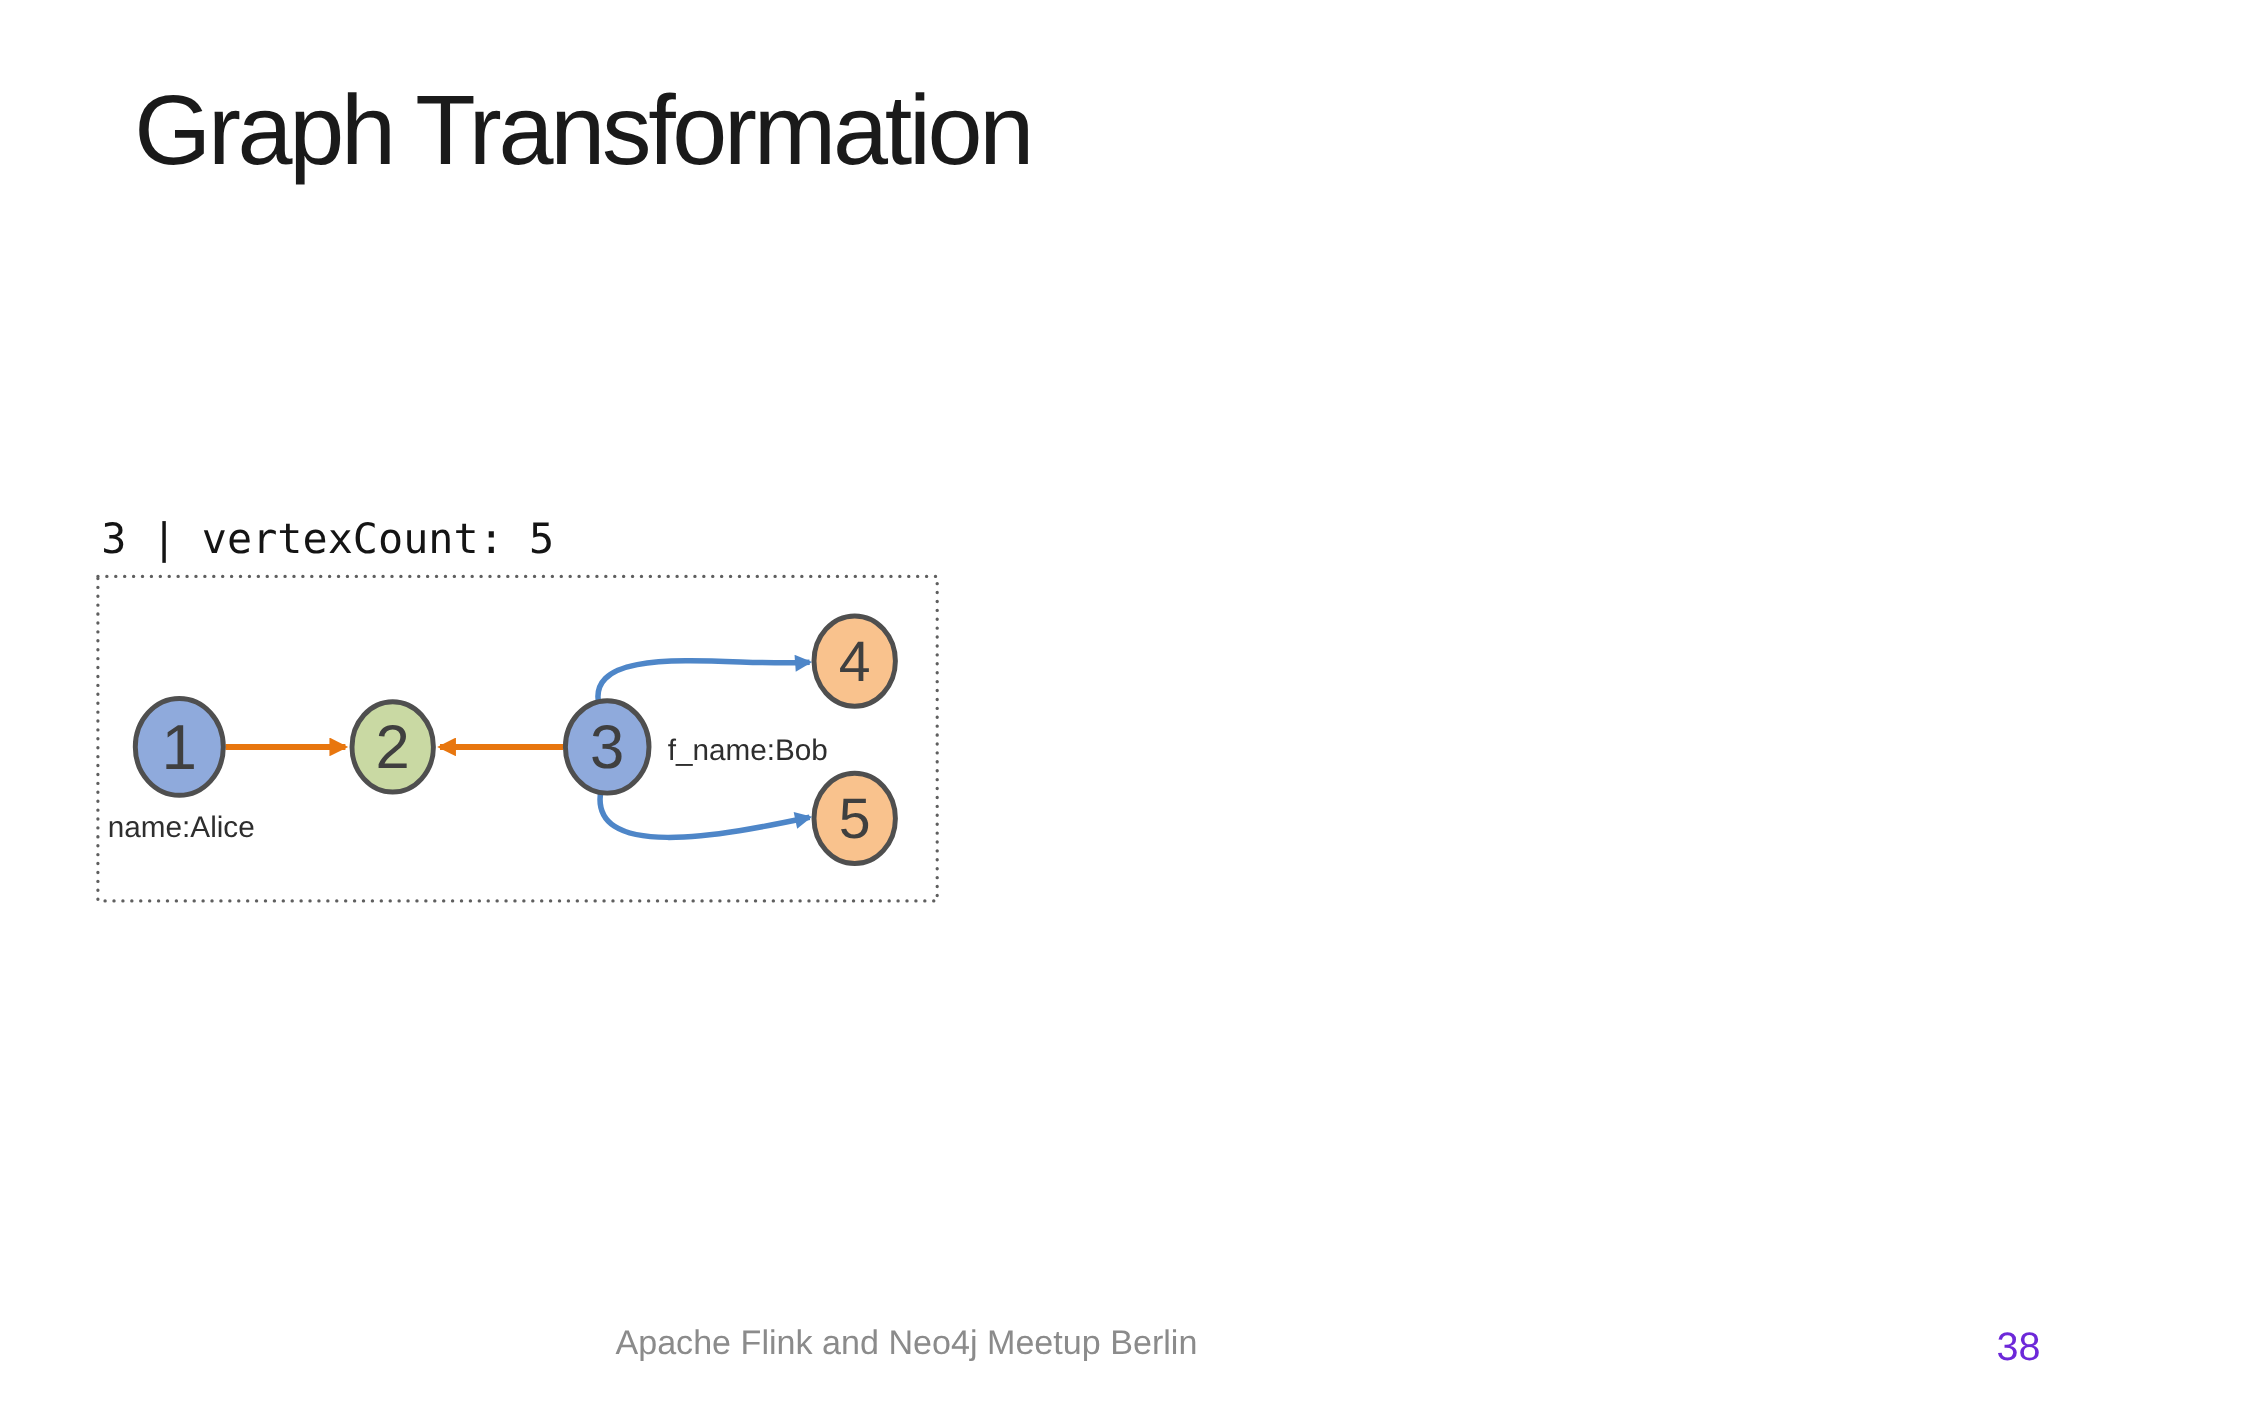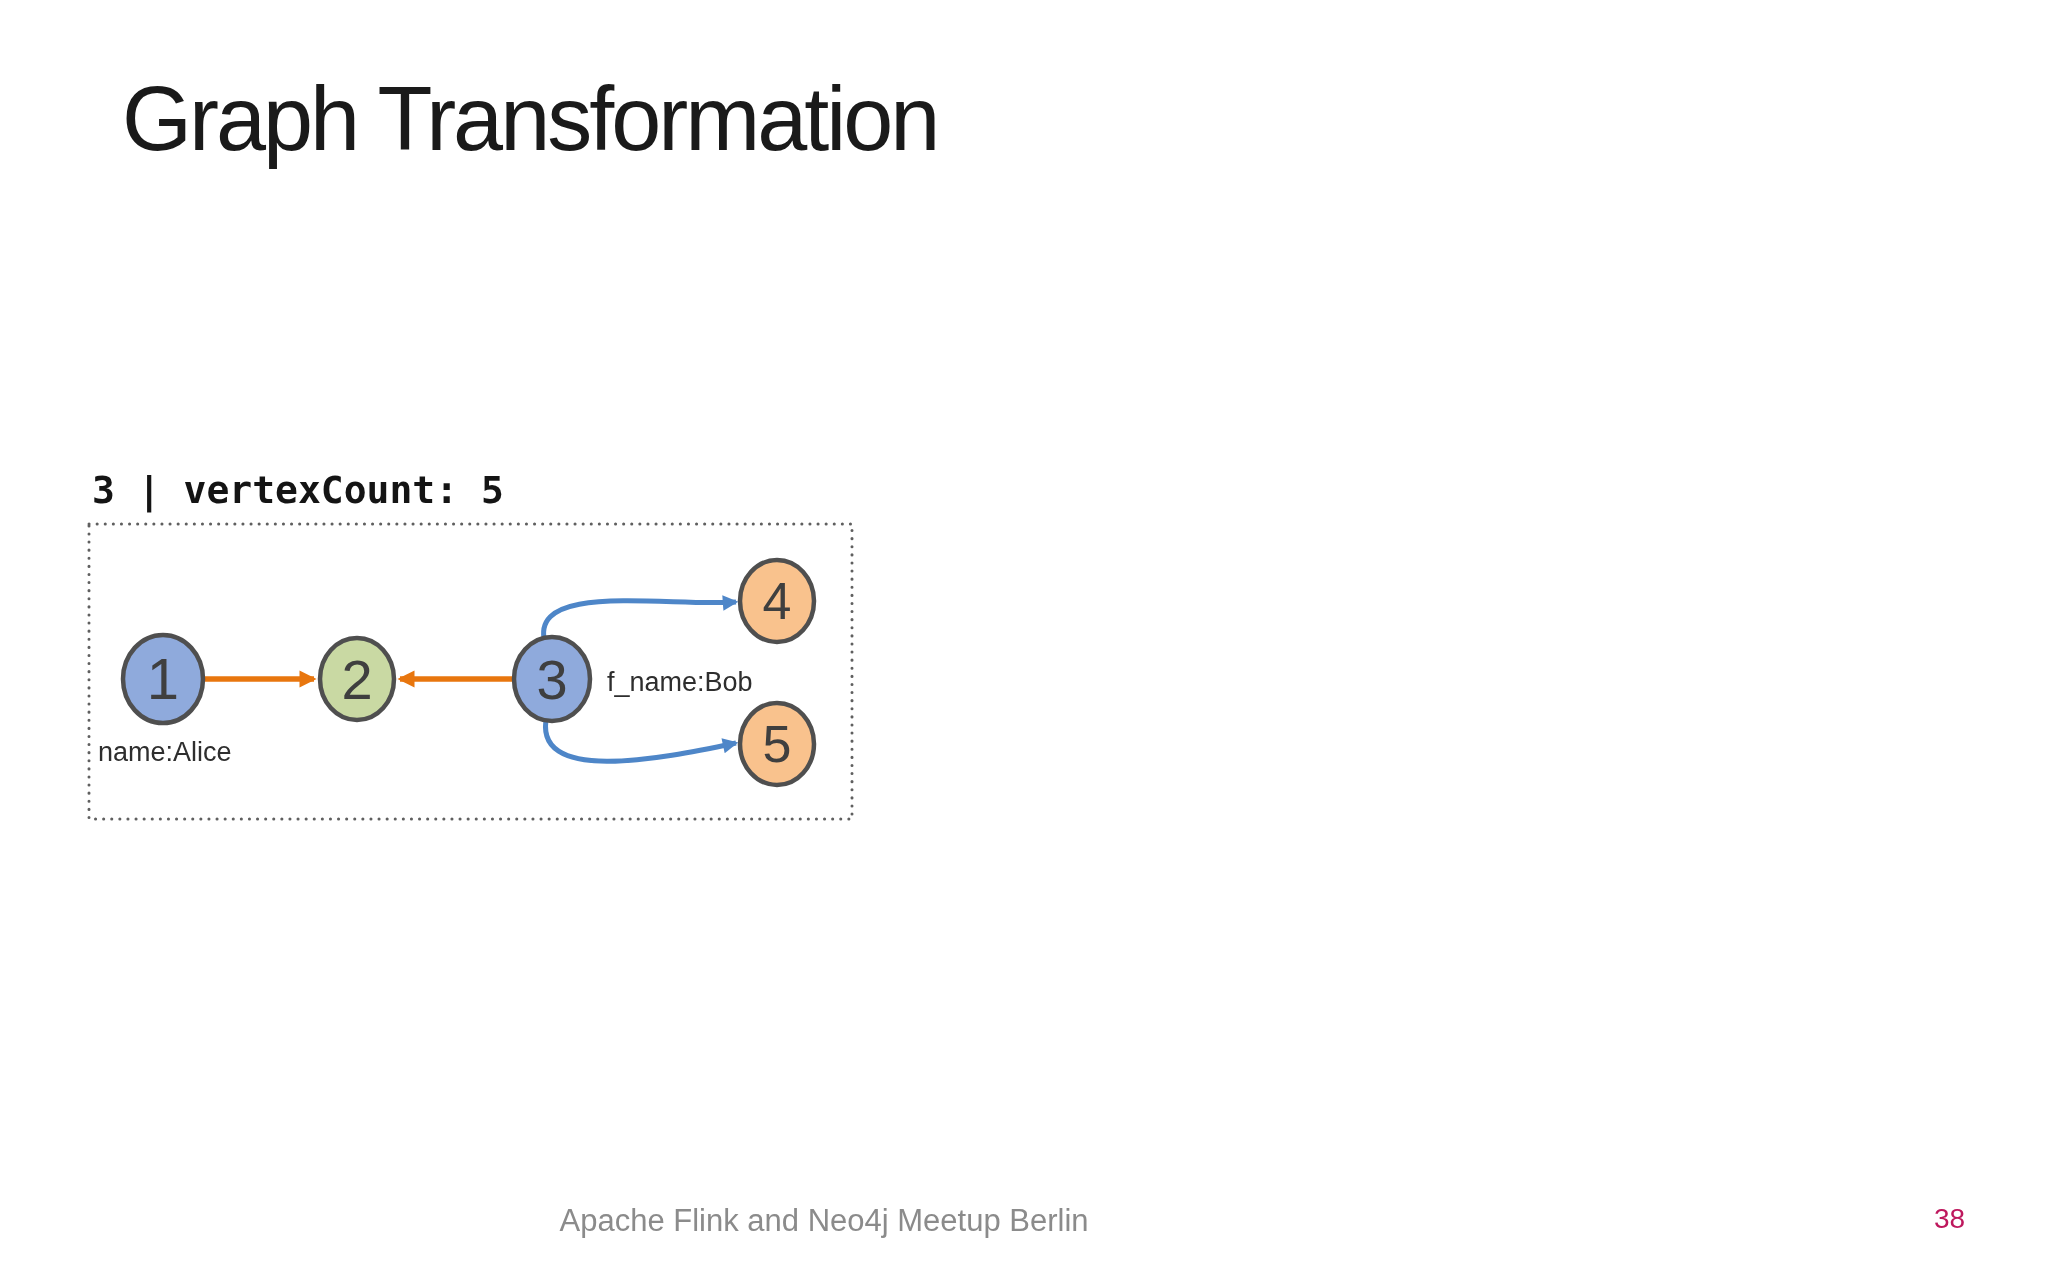--- a/index.html
+++ b/index.html
@@ -3,27 +3,27 @@
 <meta charset="utf-8">
 <style>
   html,body{margin:0;padding:0;}
   body{width:2048px;height:1280px;overflow:hidden;background:#ffffff;
        font-family:"Liberation Sans",sans-serif;}
   .slide{position:relative;width:2048px;height:1280px;background:#ffffff;}
   .title{position:absolute;left:122px;top:74px;font-size:90px;line-height:1;
          letter-spacing:-3px;color:#1a1a1a;font-weight:400;white-space:nowrap;}
   .query-line{position:absolute;left:92px;top:468px;
          font-family:"DejaVu Sans Mono","Liberation Mono",monospace;
-         font-size:38px;line-height:1.2;color:#141414;white-space:pre;font-weight:bold;}
+         font-size:38px;line-height:1.2;color:#141414;white-space:pre;}
   .graph-wrap{position:absolute;left:80px;top:515px;width:790px;height:315px;}
   svg text.node-num{font-family:"Liberation Sans",sans-serif;fill:#3f3f3f;}
   svg text.prop{font-family:"Liberation Sans",sans-serif;font-size:27px;fill:#2e2e2e;}
   .footer-text{position:absolute;left:0;top:1203px;width:1648px;text-align:center;
          font-size:31px;color:#8b8b8b;}
-  .page-number{position:absolute;left:1934px;top:1203px;font-size:28px;color:#be185d;}
+  .page-number{position:absolute;left:1815px;top:1203px;font-size:36px;color:#6d28d9;}
 </style>
 </head>
 <body>
 
 <div class="slide">
 
   <div class="title">Graph Transformation</div>
 
   <div class="query-line">3 | vertexCount: 5</div>
 

